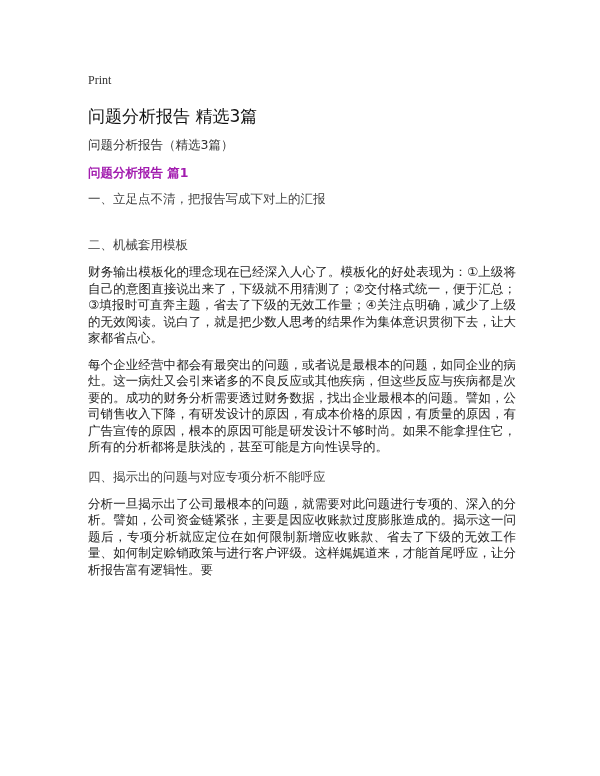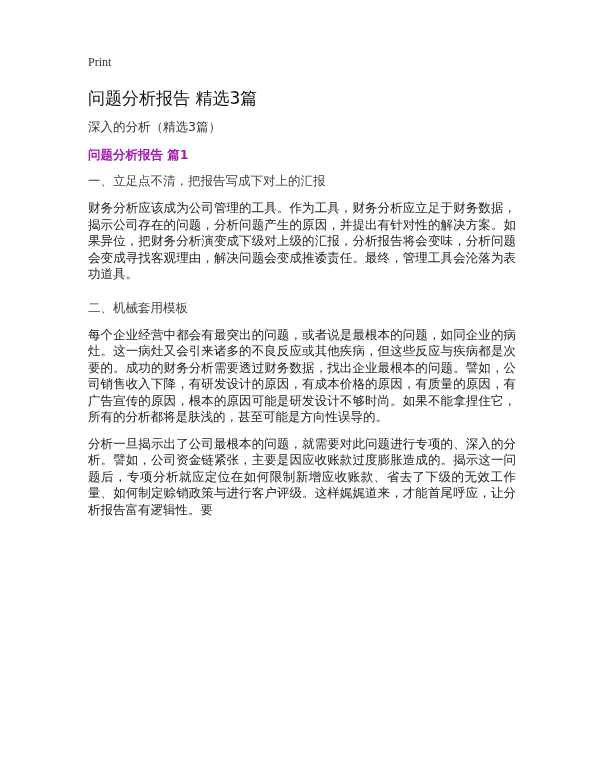--- a/index.html
+++ b/index.html
@@ -1,34 +1,35 @@
 <!DOCTYPE html>
 <html><head>
 <meta charset="utf-8">
 <style>
   html, body { margin: 0; padding: 0; background: #ffffff; }
   body { width: 600px; height: 776px; position: relative; overflow: hidden; color: #222; }
-  .page { position: absolute; left: 88px; top: 54px; width: 428px; }
+  .page { position: absolute; left: 88px; top: 72px; width: 428px; }
   .print { font-family: "Liberation Serif", "DejaVu Serif", serif; font-size: 12px; color: #333; height: 16px; line-height: 16px; }
   .title { font-family: "DejaVu Sans", "Liberation Sans", sans-serif; font-size: 17px; text-align: left; margin-top: 16px; height: 24px; line-height: 24px; color: #111; }
   .subtitle { font-family: "DejaVu Sans", sans-serif; font-size: 12.5px; margin-top: 8px; line-height: 18px; color: #333; }
   .h-article { font-family: "DejaVu Sans", sans-serif; font-size: 12.5px; font-weight: bold; margin-top: 10px; line-height: 18px; color: #a21caf; }
   .h-section { font-family: "DejaVu Sans", sans-serif; font-size: 12.5px; margin-top: 8px; line-height: 18px; color: #404040; }
   .para { font-family: "DejaVu Sans", sans-serif; font-size: 12.5px; line-height: 16.5px; margin-top: 10px; color: #222; text-align: justify; word-break: break-all; }
 </style>
 </head>
 <body>
 
 <div class="page">
   <div class="print">Print</div>
   <div class="title">问题分析报告 精选3篇</div>
-  <div class="subtitle">深入的分析（精选3篇）</div>
+  <div class="subtitle">问题分析报告（精选3篇）</div>
   <div class="h-article">问题分析报告 篇1</div>
 
   <div class="h-section">一、立足点不清，把报告写成下对上的汇报</div>
-  <div class="para">财务分析应该成为公司管理的工具。作为工具，财务分析应立足于财务数据，揭示公司存在的问题，分析问题产生的原因，并提出有针对性的解决方案。如果异位，把财务分析演变成下级对上级的汇报，分析报告将会变味，分析问题会变成寻找客观理由，解决问题会变成推诿责任。最终，管理工具会沦落为表功道具。</div>
 
-  <div class="h-section" style="margin-top:16px">二、机械套用模板</div>
+  <div class="h-section" style="margin-top:28px">二、机械套用模板</div>
+  <div class="para">财务输出模板化的理念现在已经深入人心了。模板化的好处表现为：①上级将自己的意图直接说出来了，下级就不用猜测了；②交付格式统一，便于汇总；③填报时可直奔主题，省去了下级的无效工作量；④关注点明确，减少了上级的无效阅读。说白了，就是把少数人思考的结果作为集体意识贯彻下去，让大家都省点心。</div>
 
   <div class="para">每个企业经营中都会有最突出的问题，或者说是最根本的问题，如同企业的病灶。这一病灶又会引来诸多的不良反应或其他疾病，但这些反应与疾病都是次要的。成功的财务分析需要透过财务数据，找出企业最根本的问题。譬如，公司销售收入下降，有研发设计的原因，有成本价格的原因，有质量的原因，有广告宣传的原因，根本的原因可能是研发设计不够时尚。如果不能拿捏住它，所有的分析都将是肤浅的，甚至可能是方向性误导的。</div>
 
+  <div class="h-section" style="margin-top:12px">四、揭示出的问题与对应专项分析不能呼应</div>
   <div class="para">分析一旦揭示出了公司最根本的问题，就需要对此问题进行专项的、深入的分析。譬如，公司资金链紧张，主要是因应收账款过度膨胀造成的。揭示这一问题后，专项分析就应定位在如何限制新增应收账款、省去了下级的无效工作量、如何制定赊销政策与进行客户评级。这样娓娓道来，才能首尾呼应，让分析报告富有逻辑性。要</div>
 </div>
 
 </body></html>

